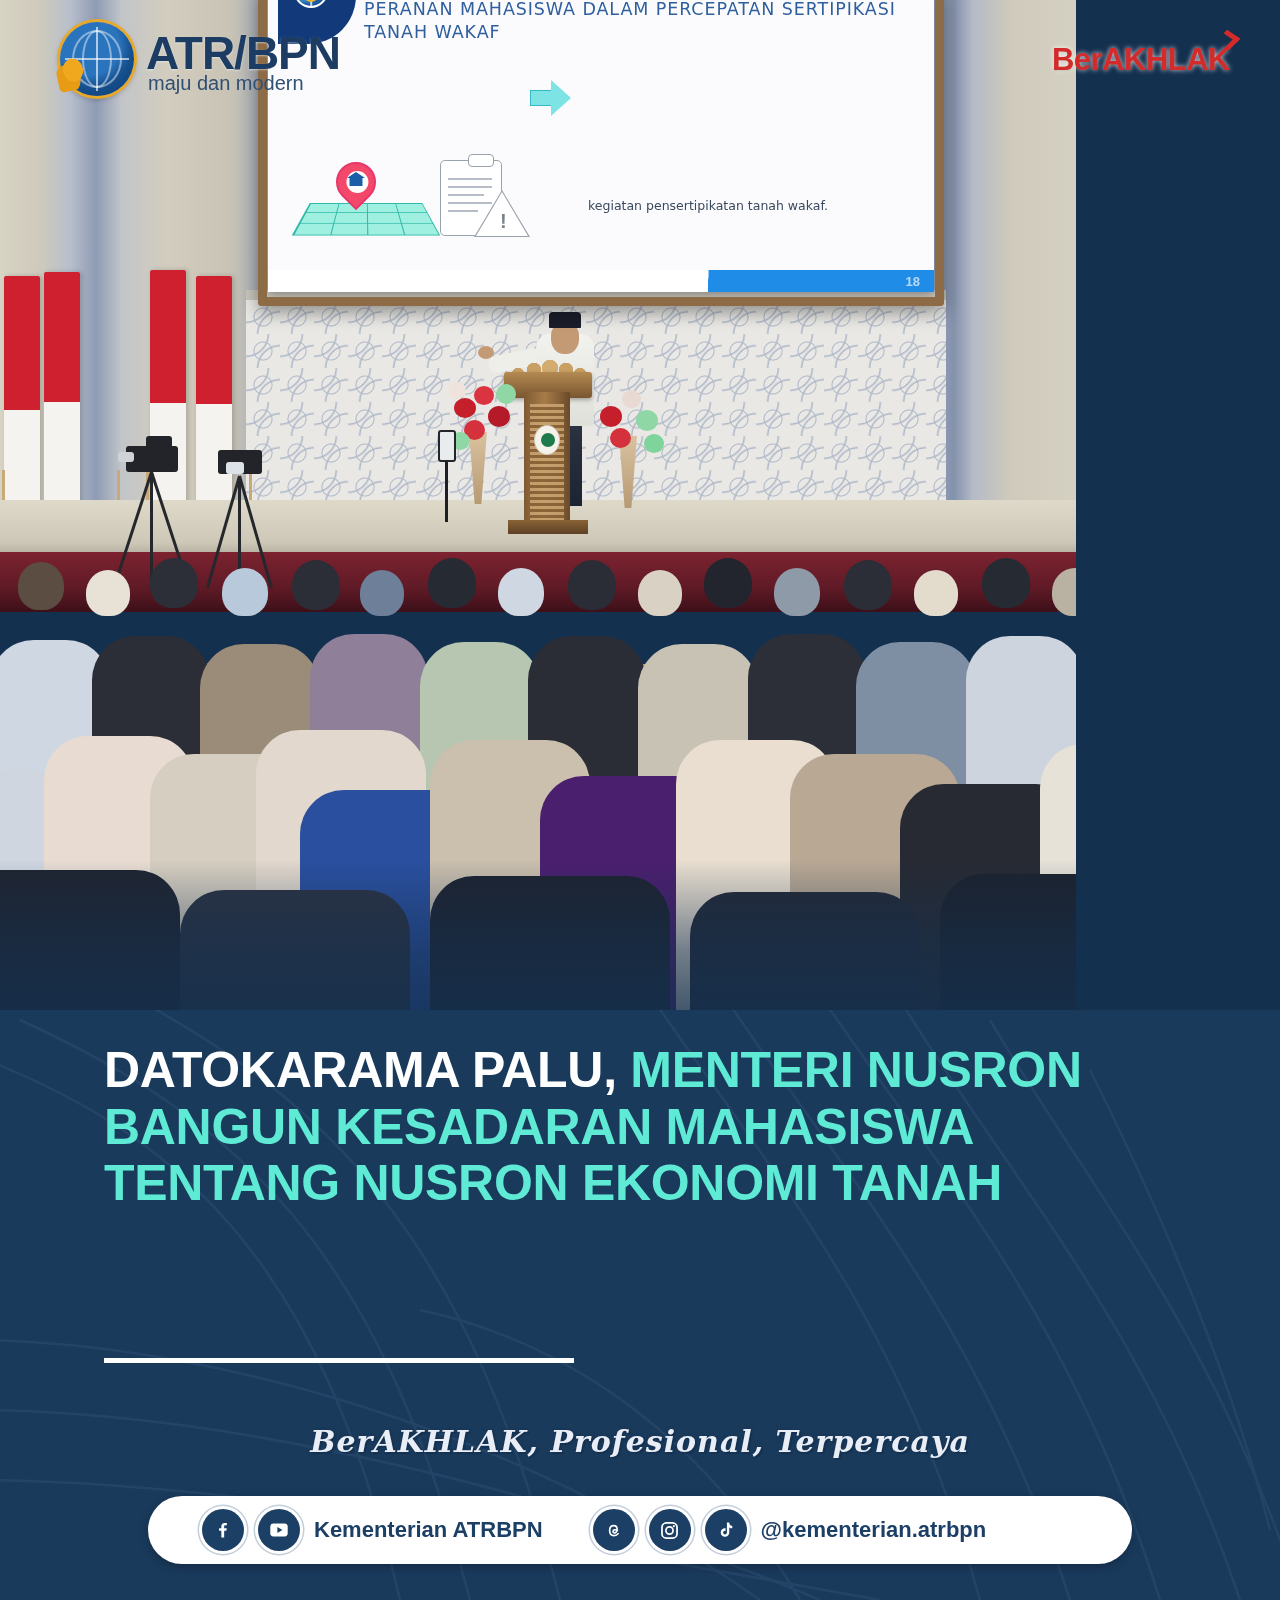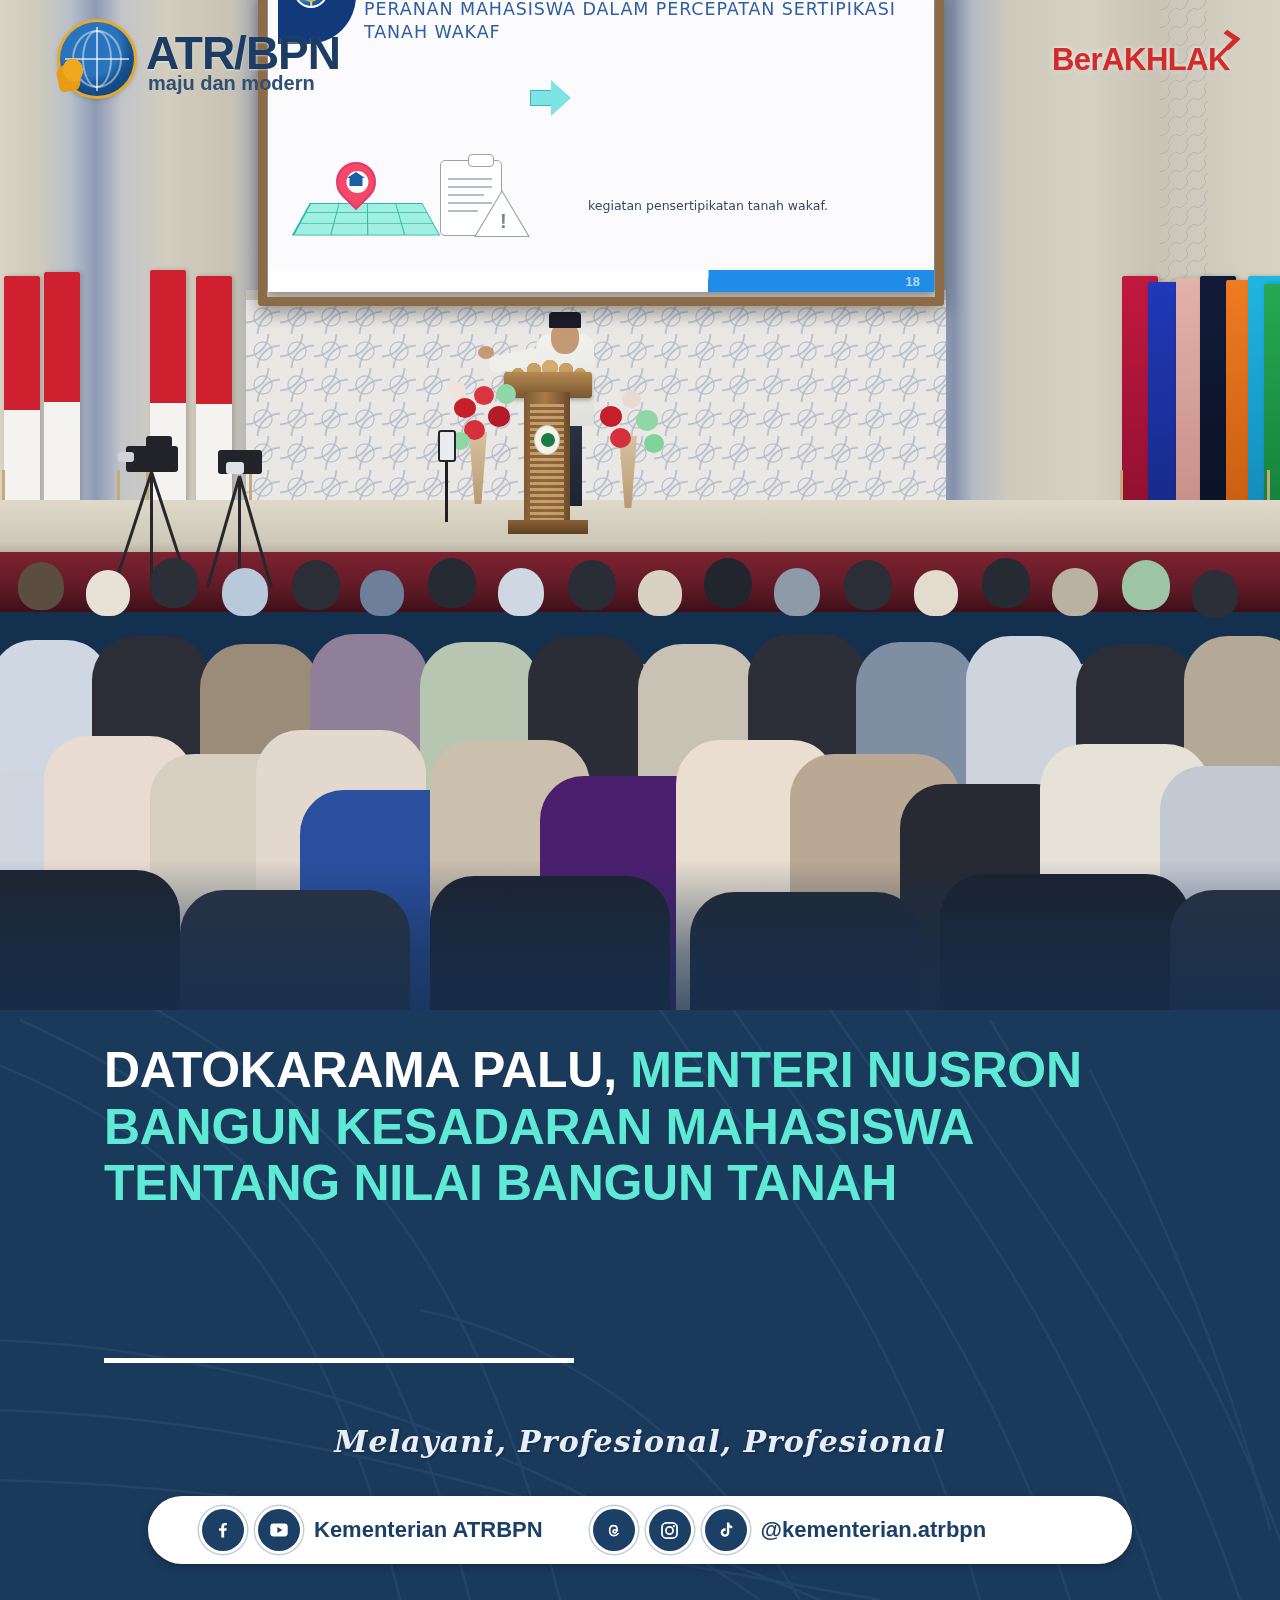--- a/index.html
+++ b/index.html
@@ -5,21 +5,21 @@
   * { margin:0; padding:0; box-sizing:border-box; }
   html,body { background:#222; }
   body { font-family:"Liberation Sans", sans-serif; }
 
   #poster {
     position:relative; width:1280px; height:1600px; overflow:hidden;
     background:#14304f;
   }
 
   
-  .photo { position:absolute; left:0; top:0; width:1280px; height:1060px; overflow:hidden; }
+  .photo { position:absolute; left:0; top:0; width:1076px; height:1060px; overflow:hidden; }
 
   
   .wall {
     position:absolute; left:0; top:0; width:1280px; height:560px;
     background:
       linear-gradient(90deg,
         #d8d4c4 0%, #cfcabb 3%,
         #b8bfcc 5.5%, #8e9bb4 7.5%, #c2c5c9 9.5%,
         #d2cdbe 13%, #c8c3b4 18%,
         #9aa6bd 21.5%, #7e8da8 23%, #aab2c2 24.5%,
@@ -326,21 +326,21 @@
     transform:rotate(-12deg);
   }
   .atr-name {
     position:absolute; left:86px; top:12px;
     font-size:46px; font-weight:bold; color:#1c3c63; letter-spacing:-1px;
     text-shadow:0 1px 2px rgba(255,255,255,.5);
     font-family:"Liberation Sans",sans-serif;
   }
   .atr-tag {
     position:absolute; left:88px; top:58px;
-    font-size:20px; font-weight:bold; color:#2f4f73;
+    font-size:20px; font-weight:normal; color:#2f4f73;
     font-family:"Liberation Sans",sans-serif;
     text-align:center;
   }
   .logo-berakhlak {
     position:absolute; right:50px; top:42px;
     font-size:31px; font-weight:bold; color:#d32a2a;
     letter-spacing:-.5px;
     text-shadow:0 0 5px rgba(255,255,255,.85), 0 1px 2px rgba(0,0,0,.2);
     font-family:"Liberation Sans",sans-serif;
   }
@@ -653,26 +653,26 @@
       </svg>
     </div>
   </div>
 
   <div class="headline">
     <div>
       <span class="hl-white">DATOKARAMA PALU,</span>
       <span class="hl-gold">MENTERI NUSRON</span>
     </div>
     <div><span class="hl-gold">BANGUN KESADARAN MAHASISWA</span></div>
-    <div><span class="hl-gold">TENTANG NILAI BANGUN TANAH</span></div>
+    <div><span class="hl-gold">TENTANG NUSRON EKONOMI TANAH</span></div>
   </div>
 
   <div class="hr"></div>
 
-  <div class="tagline">Melayani, Profesional, Profesional</div>
+  <div class="tagline">BerAKHLAK, Profesional, Terpercaya</div>
 
   <div class="socialbar">
 
 
     <div class="sb-group" style="margin-left:54px;">
       <div class="sicon">
         <svg width="20" height="20" viewBox="0 0 24 24" fill="#fff">
           <path d="M13.4 21v-8h2.7l.4-3.1h-3.1V7.9c0-.9.25-1.5 1.55-1.5H16.6V3.6c-.3-.04-1.3-.13-2.47-.13-2.45 0-4.13 1.5-4.13 4.24V9.9H7.3V13h2.7v8h3.4z"></path>
         </svg>
       </div>

